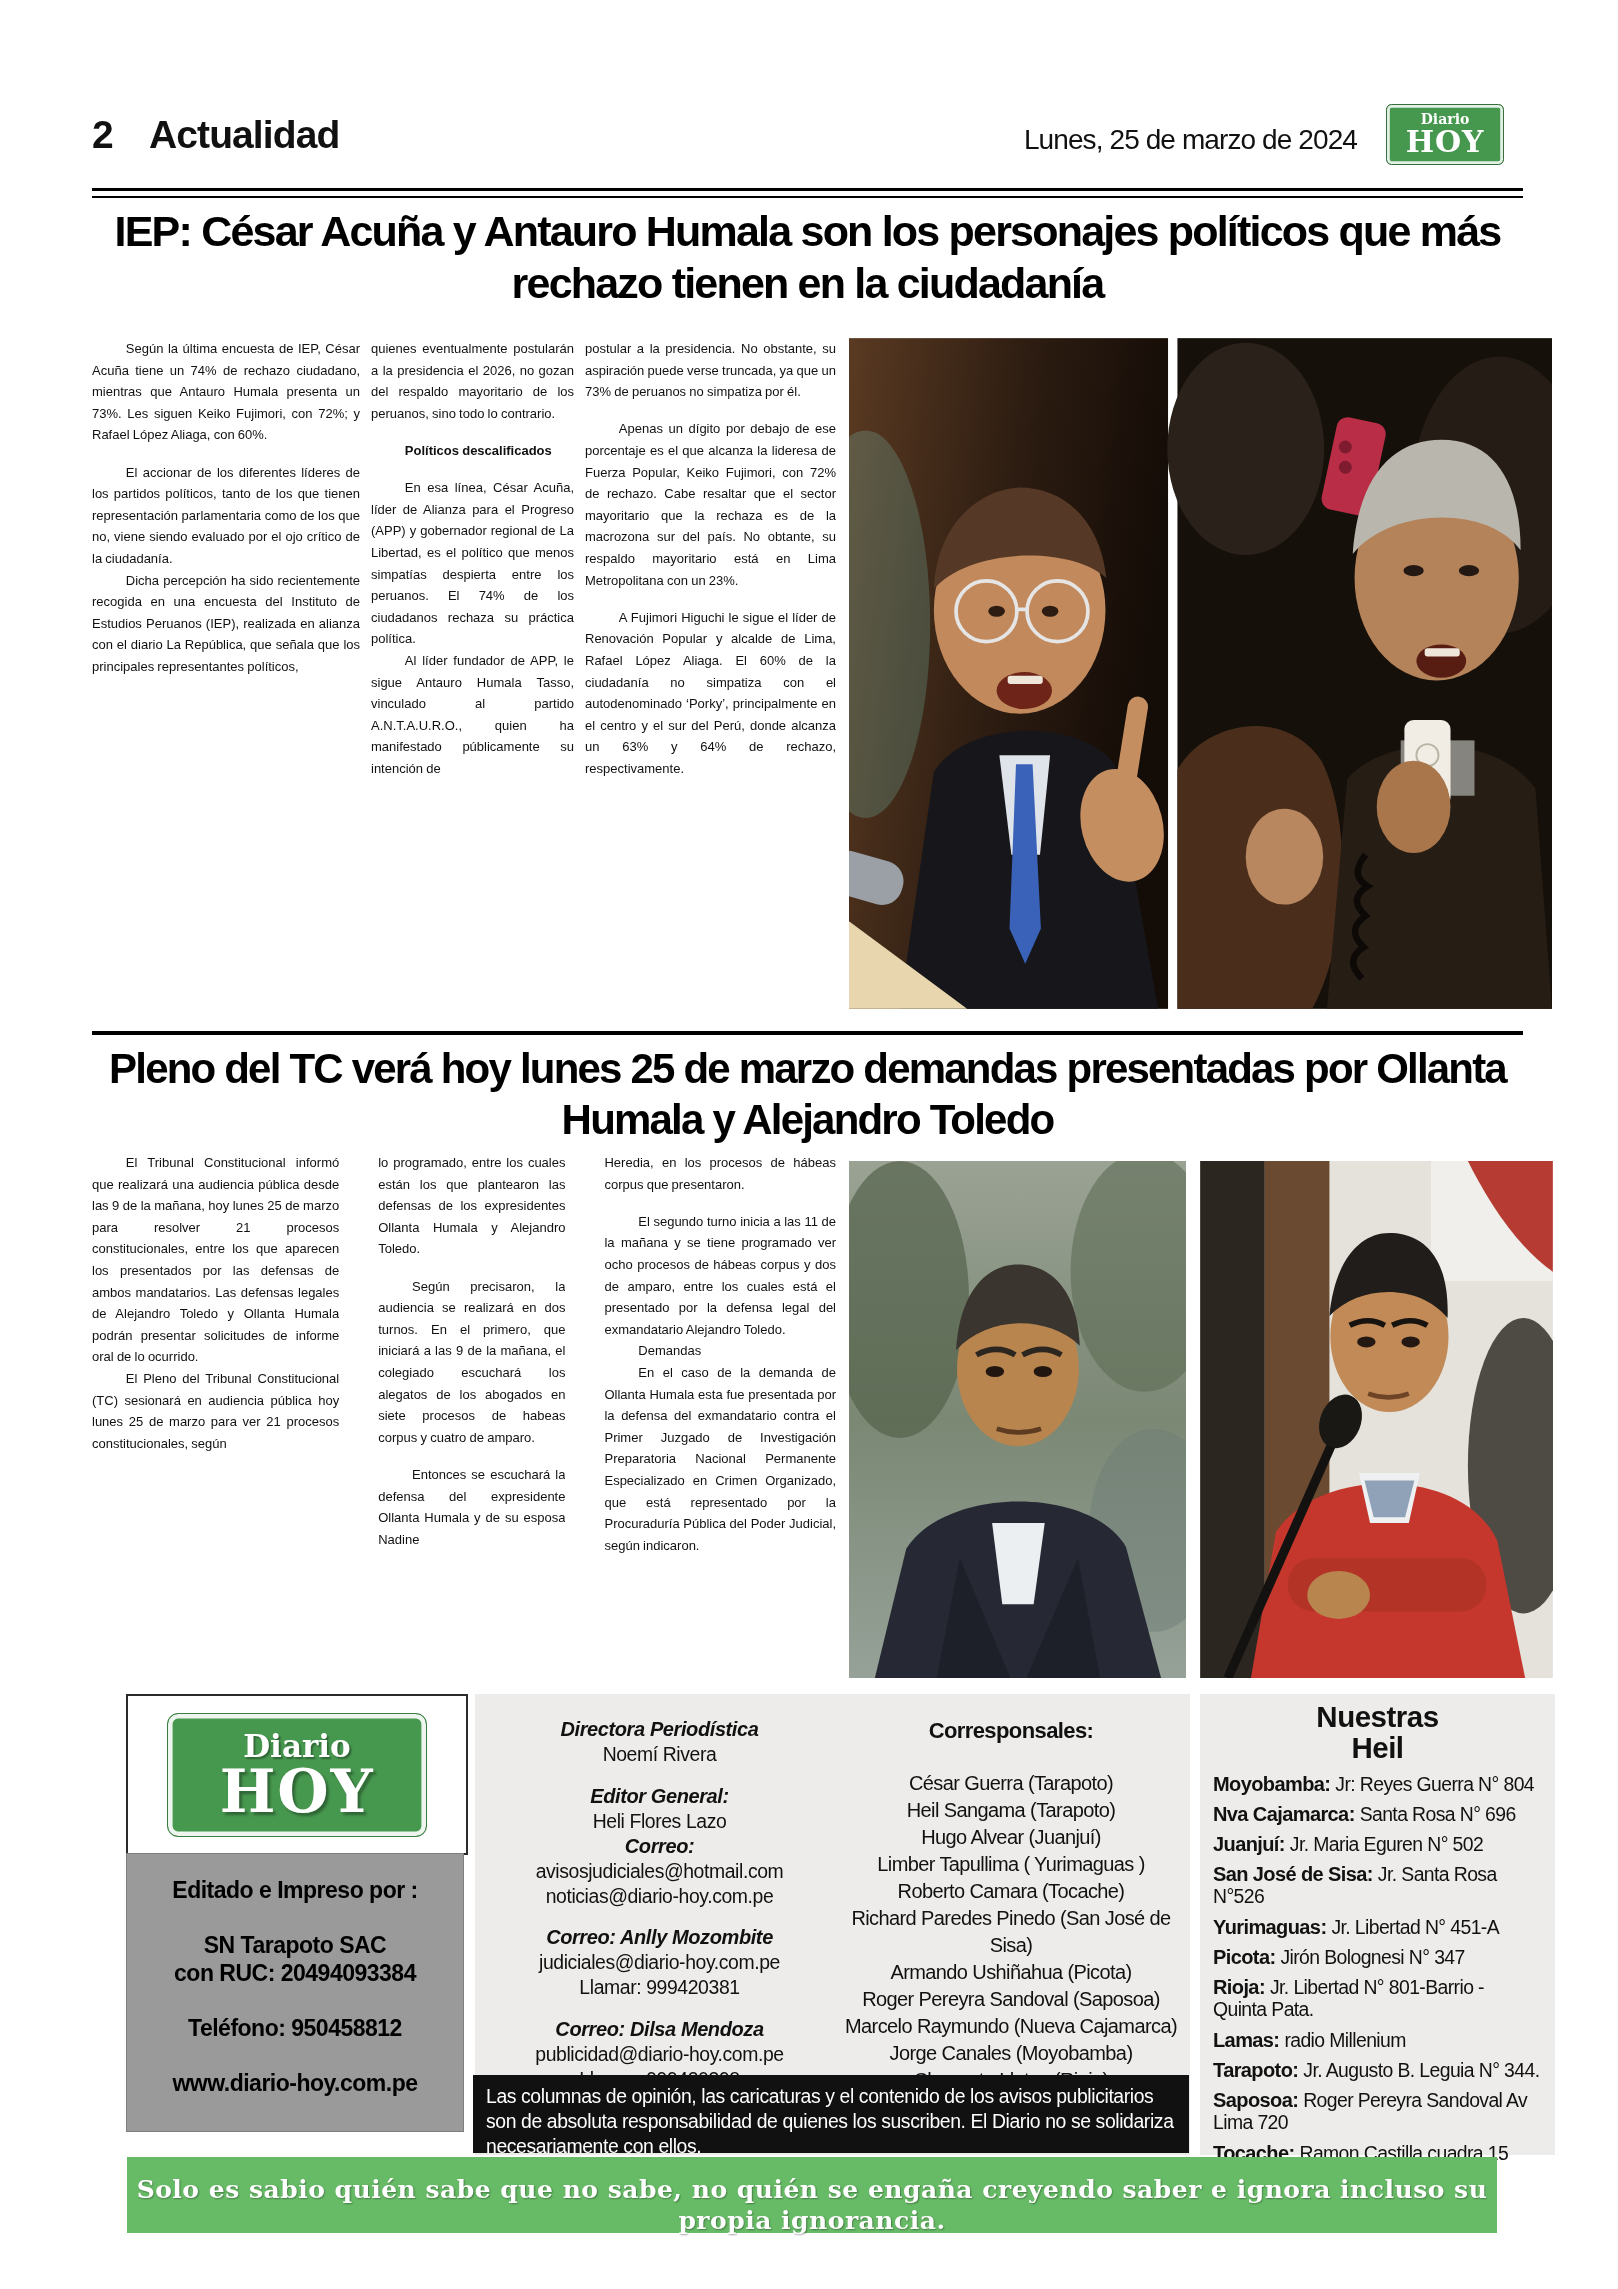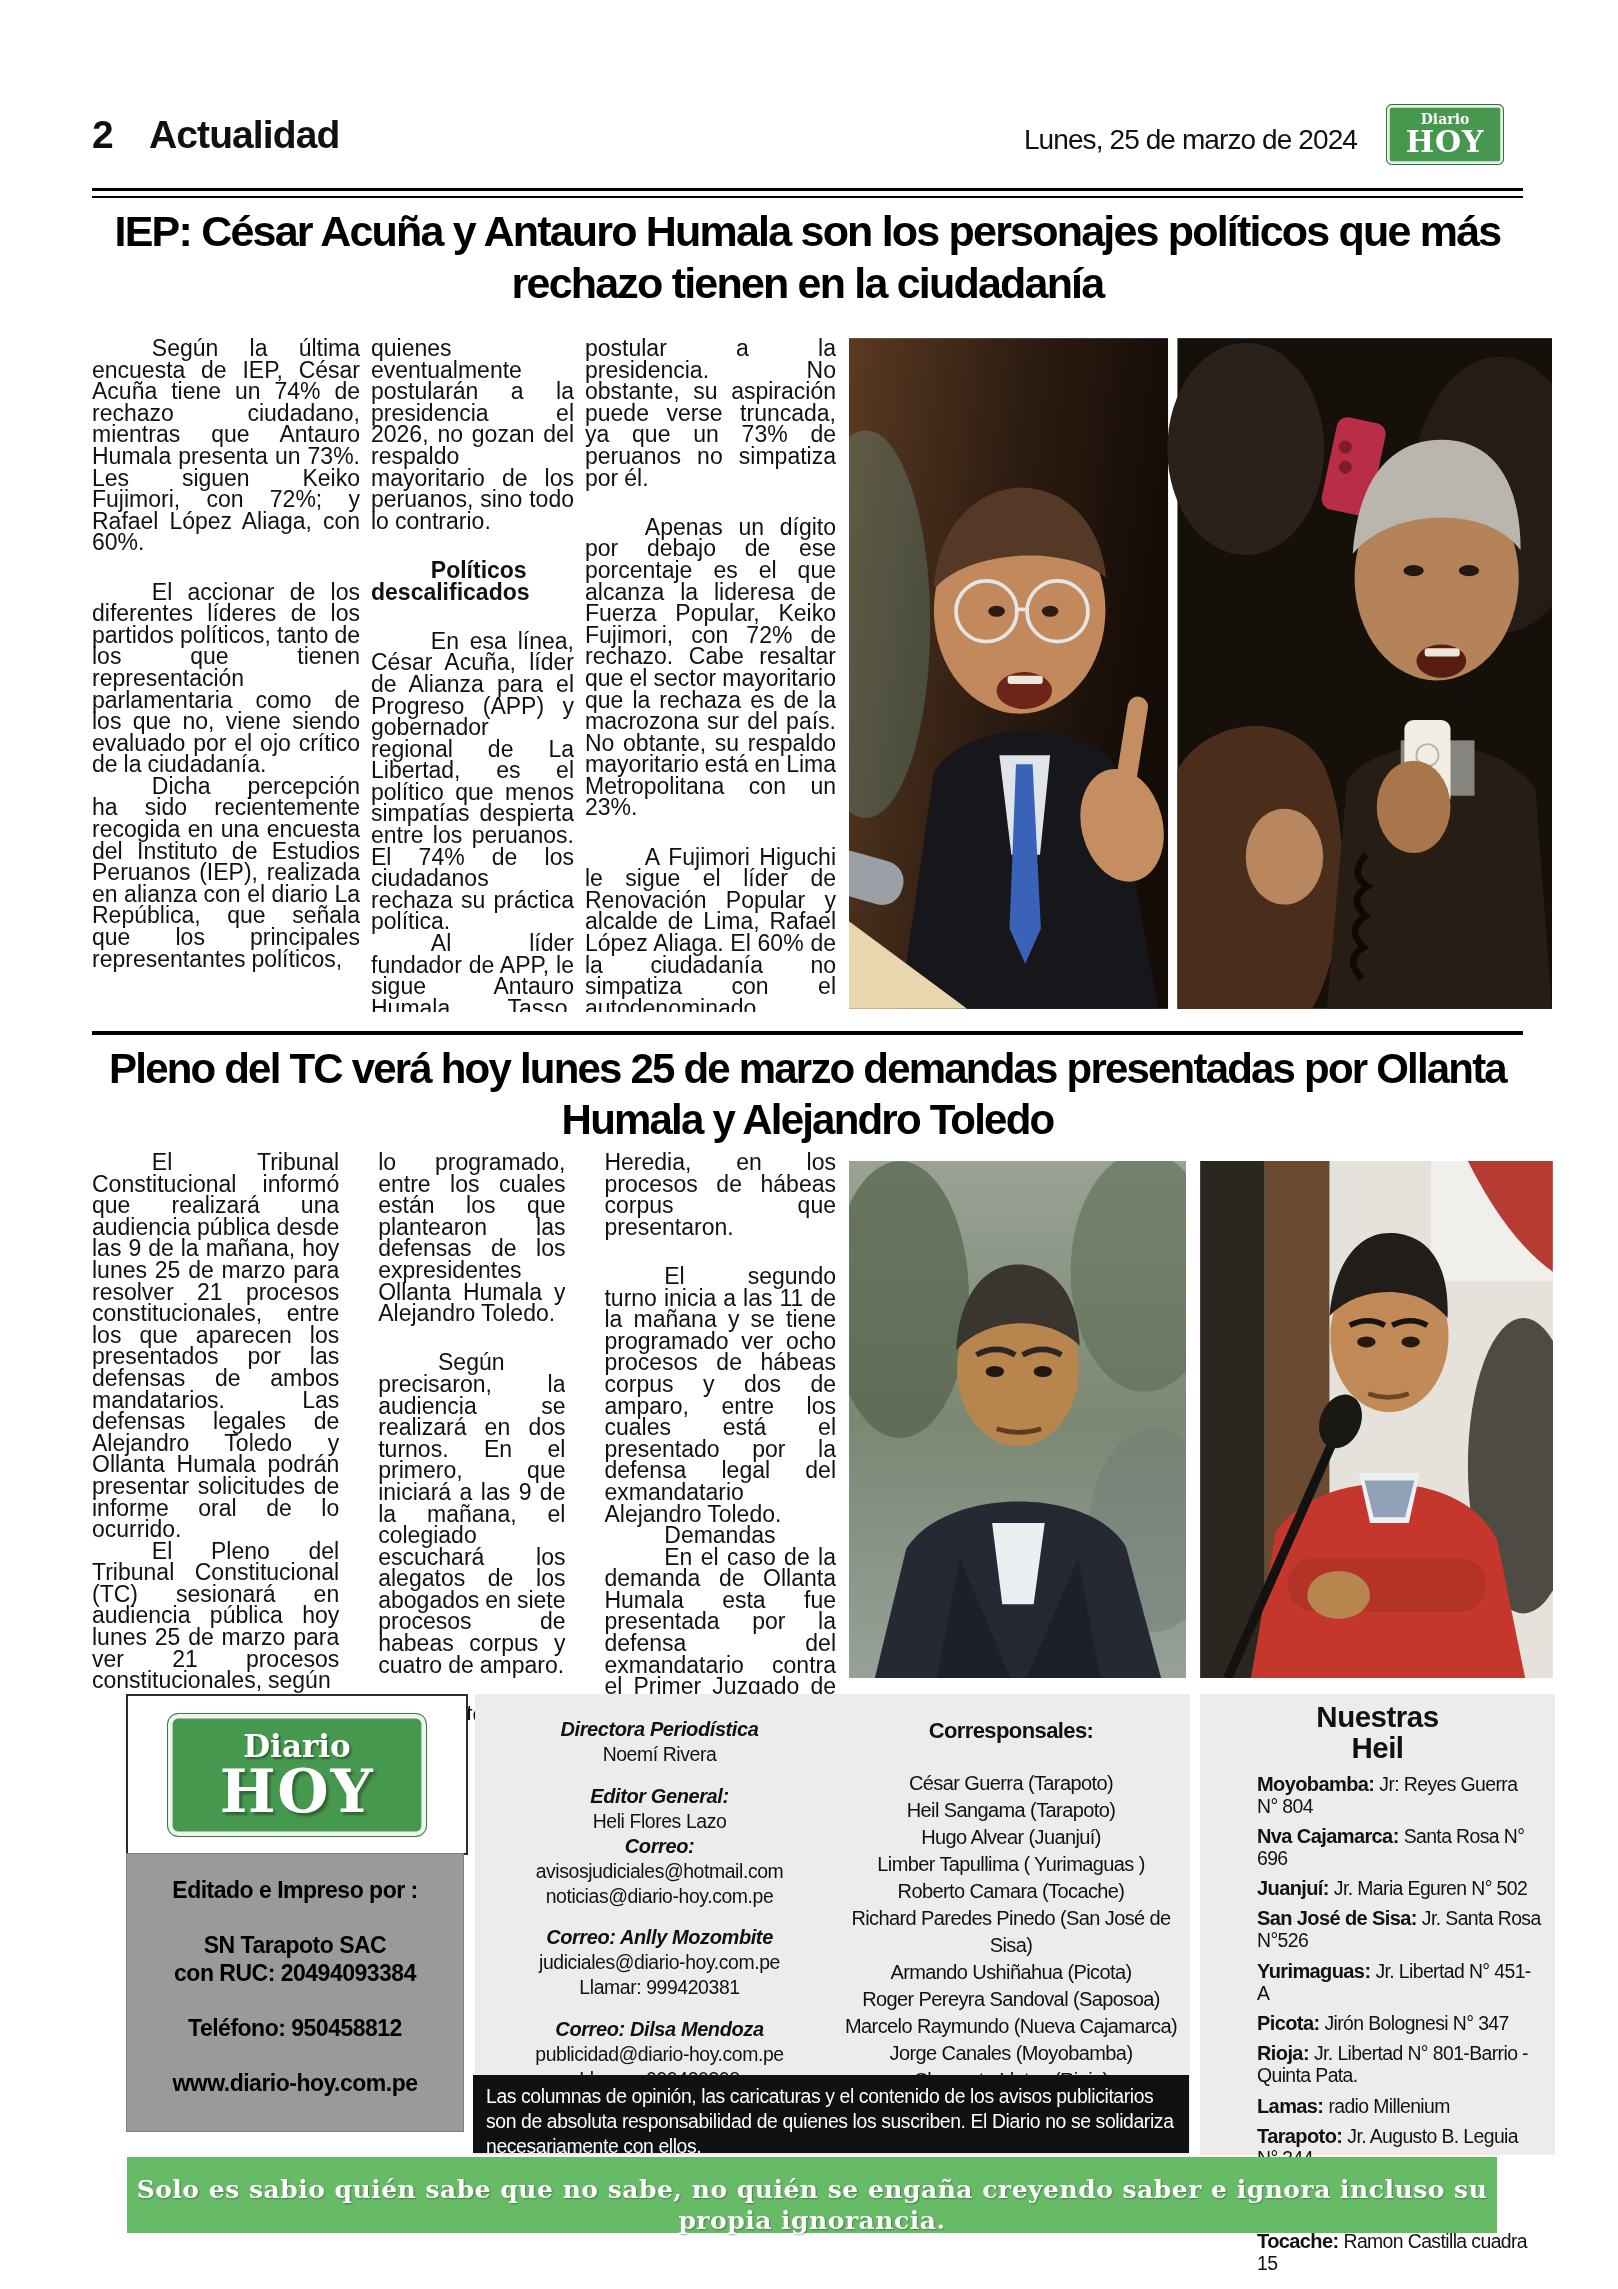--- a/index.html
+++ b/index.html
@@ -24,21 +24,21 @@
   .rule-single{position:absolute;left:92px;width:1431px;top:1031px;height:3.7px;background:#000;}
 
   
   .headline{position:absolute;left:92px;width:1431px;text-align:center;
             font-weight:bold;letter-spacing:-1.8px;line-height:1.22;color:#000;}
   .headline.h1a{top:205px;font-size:43px;}
   .headline.h2a{top:1043px;font-size:42px;}
 
   
   .cols{position:absolute;display:flex;}
-  .cols .col{font-size:23px;line-height:21.6px;text-align:justify;overflow:hidden;
+  .cols .col{font-size:13px;line-height:21.6px;text-align:justify;overflow:hidden;
              hyphens:auto;-webkit-hyphens:auto;word-spacing:-0.4px;}
   .a1cols{left:92px;top:338px;width:744px;height:674px;}
   .a2cols{left:92px;top:1152px;width:744px;height:568px;gap:28px;}
   .colw1{width:268px;margin-right:11px;}
   .colw2{width:203px;margin-right:11px;}
   .colw3{width:251px;}
   .para{margin:0;}
   .para.ind{text-indent:2.6em;}
   .para.gap{margin-top:1.2em;}
   .para.bold{font-weight:bold;}
@@ -73,21 +73,21 @@
             font-size:20px;line-height:27px;letter-spacing:-0.6px;}
   .corr-title{font-weight:bold;font-size:22px;margin-bottom:26px;}
 
   .strip{position:absolute;left:473px;top:2075px;width:716px;height:78px;background:#111;
          color:#fff;font-size:19.4px;line-height:25px;letter-spacing:-0.4px;
          padding:9.2px 13px;box-sizing:border-box;}
 
   .sedes-panel{position:absolute;left:1200px;top:1694px;width:355px;height:461px;background:#edecea;
                padding:7.4px 13px 0 13px;box-sizing:border-box;}
   .sedes-title{text-align:center;font-weight:bold;font-size:29.5px;line-height:31px;letter-spacing:-0.5px;}
-  .sede-list{margin-top:9.2px;font-size:19.4px;line-height:22px;letter-spacing:-0.6px;margin-left:44px;}
+  .sede-list{margin-top:9.2px;font-size:19.4px;line-height:22px;letter-spacing:-0.6px;}
   .sede-line{margin-bottom:8.3px;}
   .sede-line b{font-size:20px;}
 
   .quote-bar{position:absolute;left:127px;top:2157px;width:1370px;height:76px;background:#67bb66;
              color:#fff;text-align:center;font-family:"DejaVu Serif",serif;font-weight:bold;
              font-size:25px;line-height:31px;padding-top:17px;box-sizing:border-box;
              text-shadow:0.9px 0.9px 1.8px rgba(0,0,0,.35);letter-spacing:0.5px;}
 </style>
 </head>
 <body>

